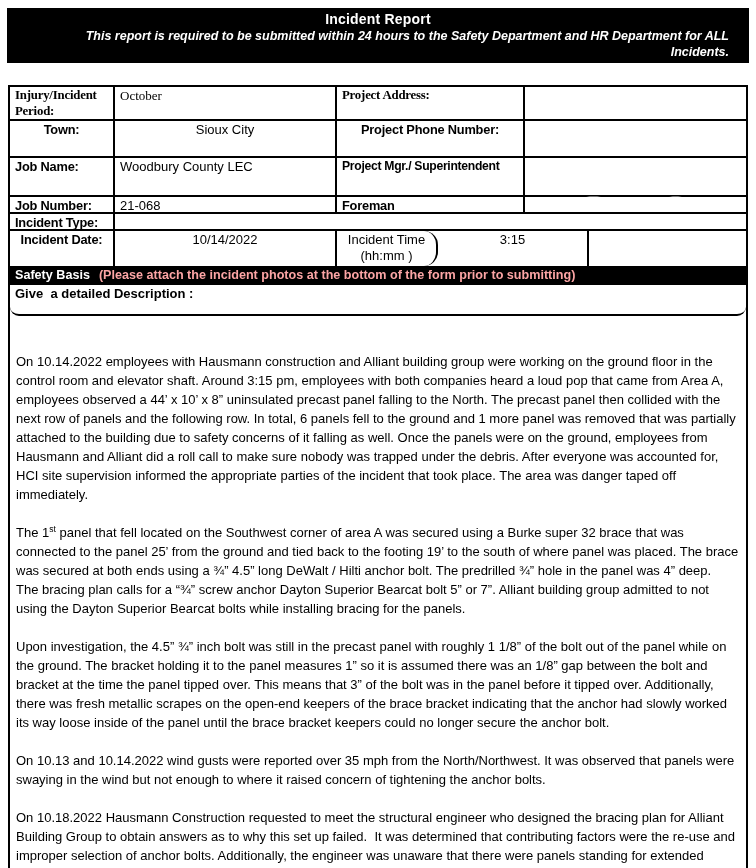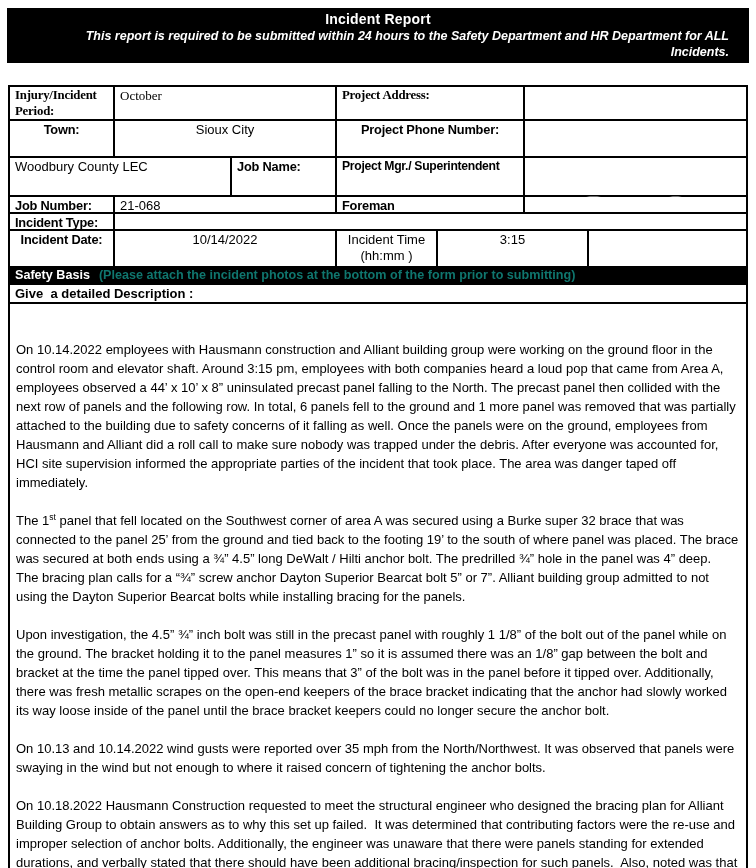--- a/index.html
+++ b/index.html
@@ -23,49 +23,49 @@
     line-height: 16px; max-width: 702px; margin: 1px auto 0; text-align: right;
   }
 
   
   .tbl {
     position: absolute; left: 8px; top: 85px; width: 740px; height: 783px;
     border: 2px solid #000; border-bottom: none;
   }
   .row { display: flex; width: 100%; border-bottom: 2px solid #000; }
   .h34 { height: 34px; font-family: Liberation Serif, serif; } .h37 { height: 37px; text-align: center; } .h39 { height: 39px; }
-  .h17 { height: 17px; } .h19 { height: 19px; }
+  .h17 { height: 17px; } .h19 { height: 31px; border-radius: 9px; }
   .cell {
     border-right: 2px solid #000; padding: 1px 5px 0 5px;
     font-size: 13px; line-height: 15.5px; overflow: hidden; position: relative;
   }
   .cell.last { border-right: none; margin-top: 38px; }
   .lab { font-weight: bold; font-size: 12.8px; letter-spacing: -0.2px; }
   .w1 { width: 105px; } .w2 { width: 222px; } .w3 { width: 188px; } .w4 { width: 221px; }
-  .w3a { width: 101px; } .w3b { width: 151px; } .w3c { width: 157px; }
+  .w3a { width: 101px; border-radius: 14px; } .w3b { width: 151px; } .w3c { width: 157px; }
   .wspan { width: 633px; border-radius: 7px; }
   .tight { white-space: nowrap; font-size: 12.2px; letter-spacing: -0.3px; }
   sup { font-size: 8.5px; vertical-align: 5px; line-height: 0; }
 
   
   .smudge-line { display: flex; align-items: center; margin-top: 6px; }
   .sm {
     display: inline-block; height: 5px; background: #c3c3c3;
     border-radius: 1px; filter: blur(1.2px); margin-right: 7px; flex: none;
   }
   .sm.dark { background: #6e6e6e; filter: blur(0.8px); }
   .bottom-marks { position: absolute; bottom: -3px; left: 0; width: 100%; height: 6px; }
   .bottom-marks .sm { position: absolute; }
 
   
   .bar {
     background: #000; color: #fff; display: flex; align-items: flex-start;
     font-weight: bold; font-size: 12.6px; padding: 0 5px; white-space: nowrap;
   }
-  .bar .note { color: #0f766e; margin-left: 9px; }
+  .bar .note { color: #fca5a5; margin-left: 9px; }
 
   
   .give { font-weight: bold; font-size: 13px; padding: 1px 5px 0; white-space: pre-wrap; }
   .desc {
     height: 562px; border-bottom: none; padding: 36px 7px 0 6px;
     font-size: 13px; line-height: 19px;
   }
   .desc p { margin: 0 0 19px 0; white-space: pre-wrap; }
 </style>
 </head>
@@ -100,22 +100,22 @@
             <span class="sm" style="width:17px"></span>
             <span class="sm" style="width:12px"></span>
             <span class="sm" style="width:9px"></span>
             <span class="sm" style="width:14px"></span>
             <span class="sm" style="width:10px"></span>
         </div>
       </div>
     </div>
 
     <div class="row h39">
+      <div class="cell lab w1">Job Name:</div>
       <div class="cell w2">Woodbury County LEC</div>
-      <div class="cell lab w1">Job Name:</div>
       <div class="cell lab w3 tight">Project Mgr./ Superintendent</div>
       <div class="cell w4 last">
         <div class="smudge-line">
           <span class="sm" style="width:8px;margin-right:36px"></span>
             <span class="sm" style="width:7px;margin-right:5px"></span>
             <span class="sm" style="width:4px;margin-right:32px"></span>
             <span class="sm" style="width:9px;margin-right:28px"></span>
             <span class="sm" style="width:8px;margin-right:26px"></span>
             <span class="sm" style="width:10px"></span>
             <span class="sm" style="width:7px"></span>

